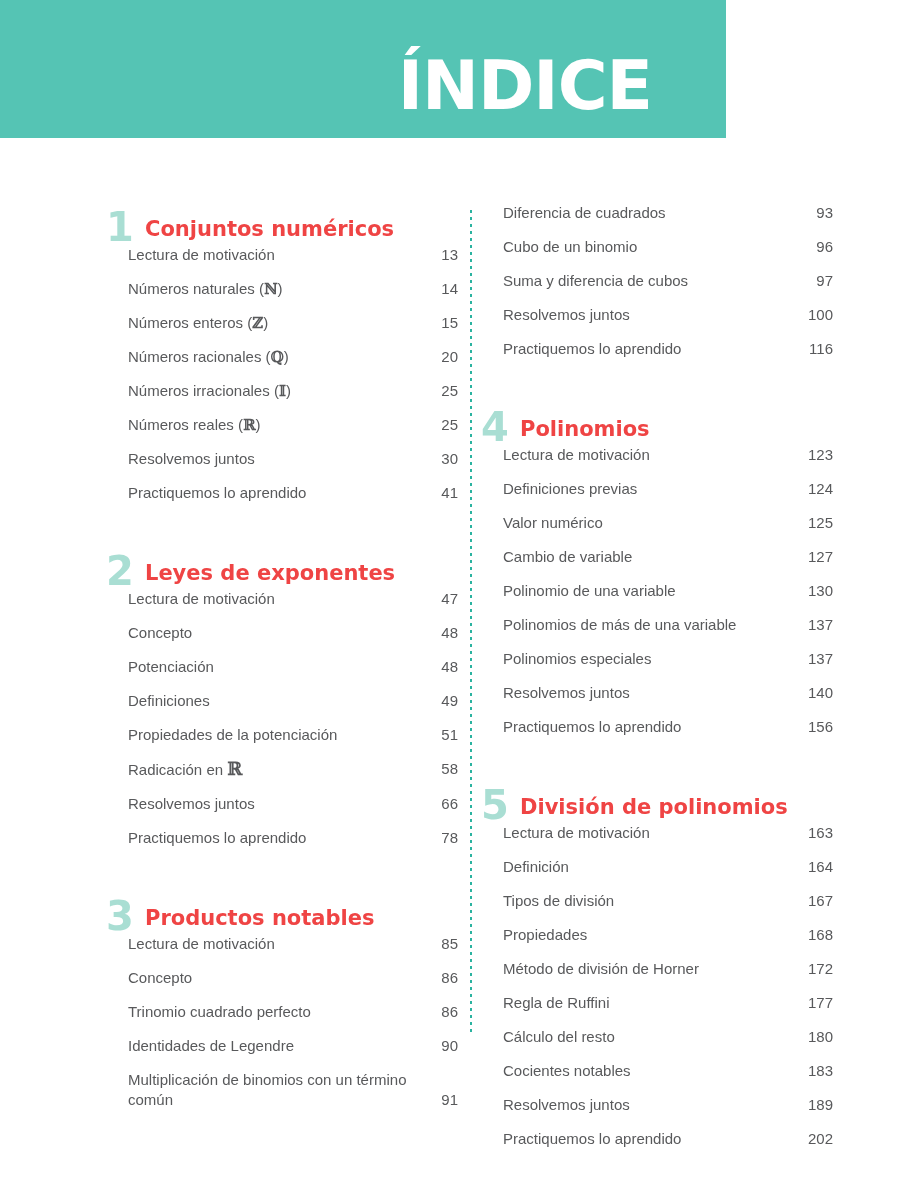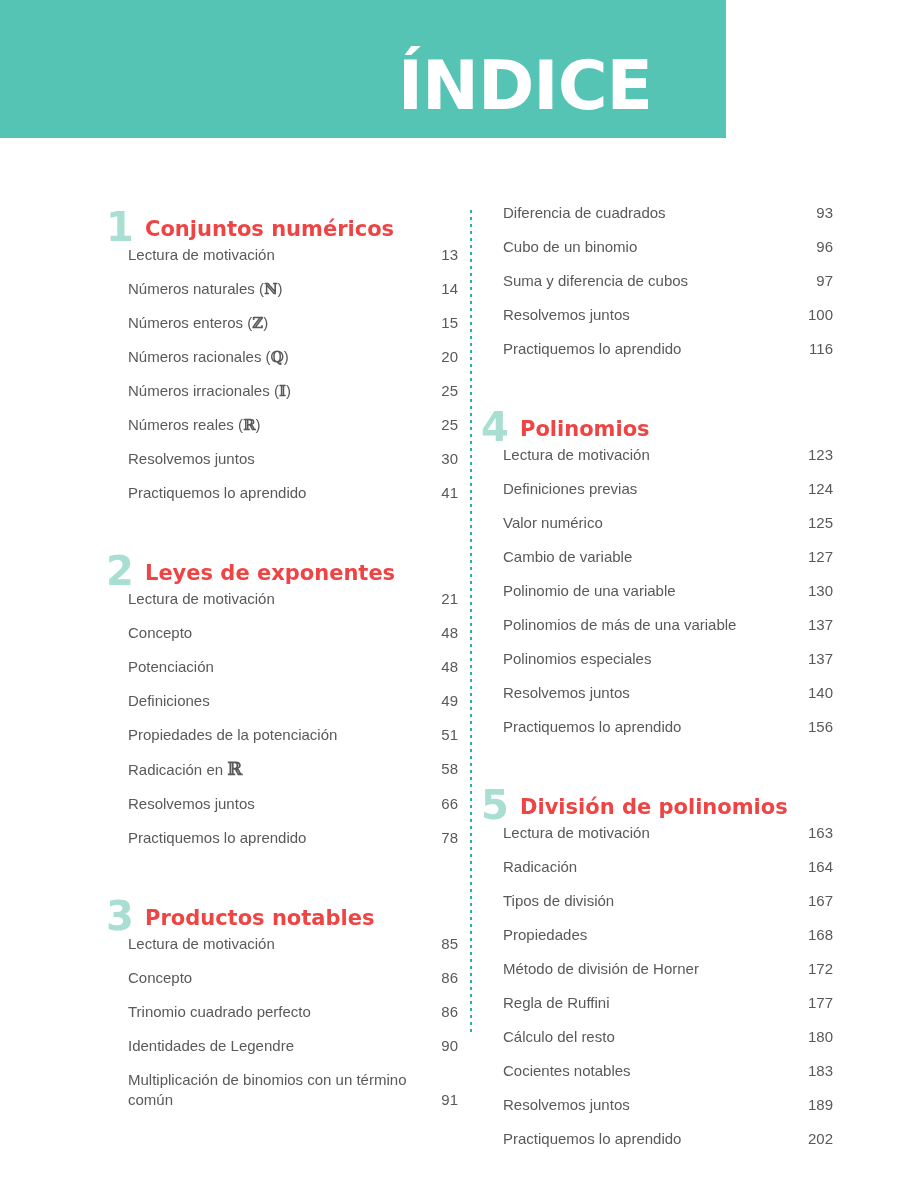--- a/index.html
+++ b/index.html
@@ -197,21 +197,21 @@
       </div>
       <div class="chapter-gap"></div>
       <div class="chapter">
         <div class="chapter-head">
           <span class="chapter-num">2</span>
           <span class="chapter-title">Leyes de exponentes</span>
         </div>
         <div class="entries">
           <div class="entry">
             <span class="entry-label">Lectura de motivación</span>
-            <span class="entry-page">21</span>
+            <span class="entry-page">47</span>
           </div>
           <div class="entry">
             <span class="entry-label">Concepto</span>
             <span class="entry-page">48</span>
           </div>
           <div class="entry">
             <span class="entry-label">Potenciación</span>
             <span class="entry-page">48</span>
           </div>
           <div class="entry">
@@ -339,21 +339,21 @@
         <div class="chapter-head">
           <span class="chapter-num">5</span>
           <span class="chapter-title">División de polinomios</span>
         </div>
         <div class="entries">
           <div class="entry">
             <span class="entry-label">Lectura de motivación</span>
             <span class="entry-page">163</span>
           </div>
           <div class="entry">
-            <span class="entry-label">Radicación</span>
+            <span class="entry-label">Definición</span>
             <span class="entry-page">164</span>
           </div>
           <div class="entry">
             <span class="entry-label">Tipos de división</span>
             <span class="entry-page">167</span>
           </div>
           <div class="entry">
             <span class="entry-label">Propiedades</span>
             <span class="entry-page">168</span>
           </div>

